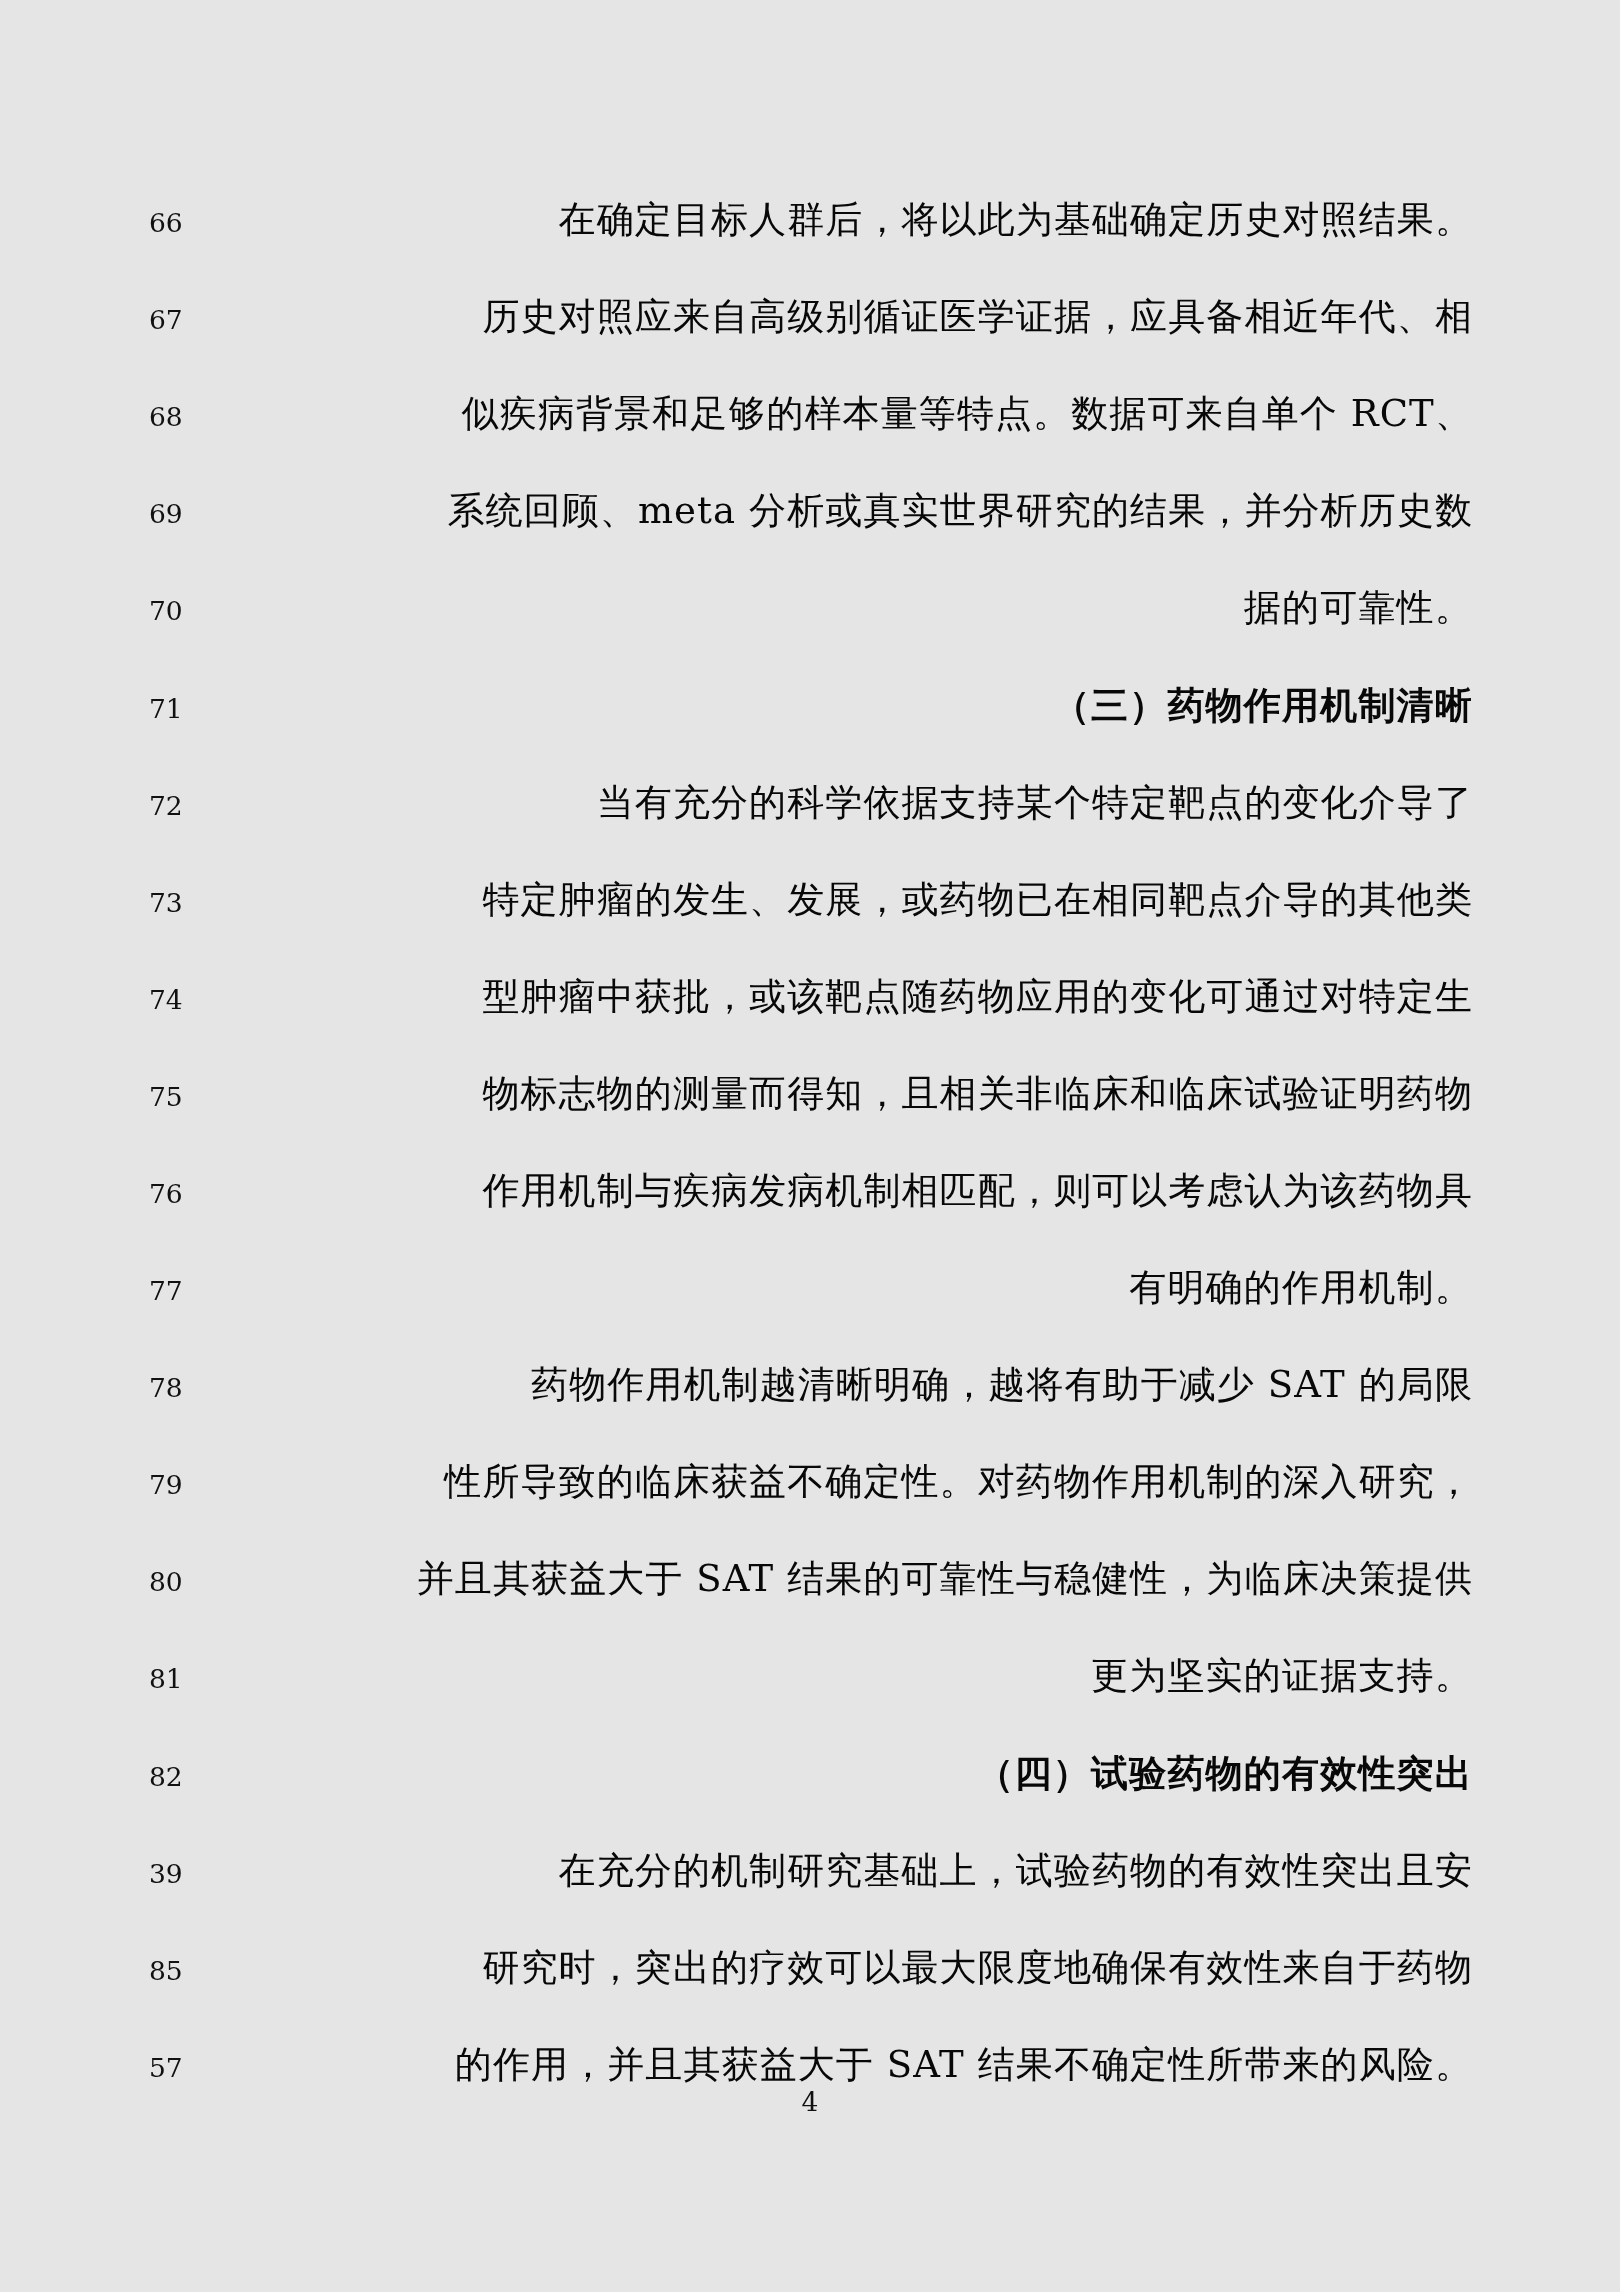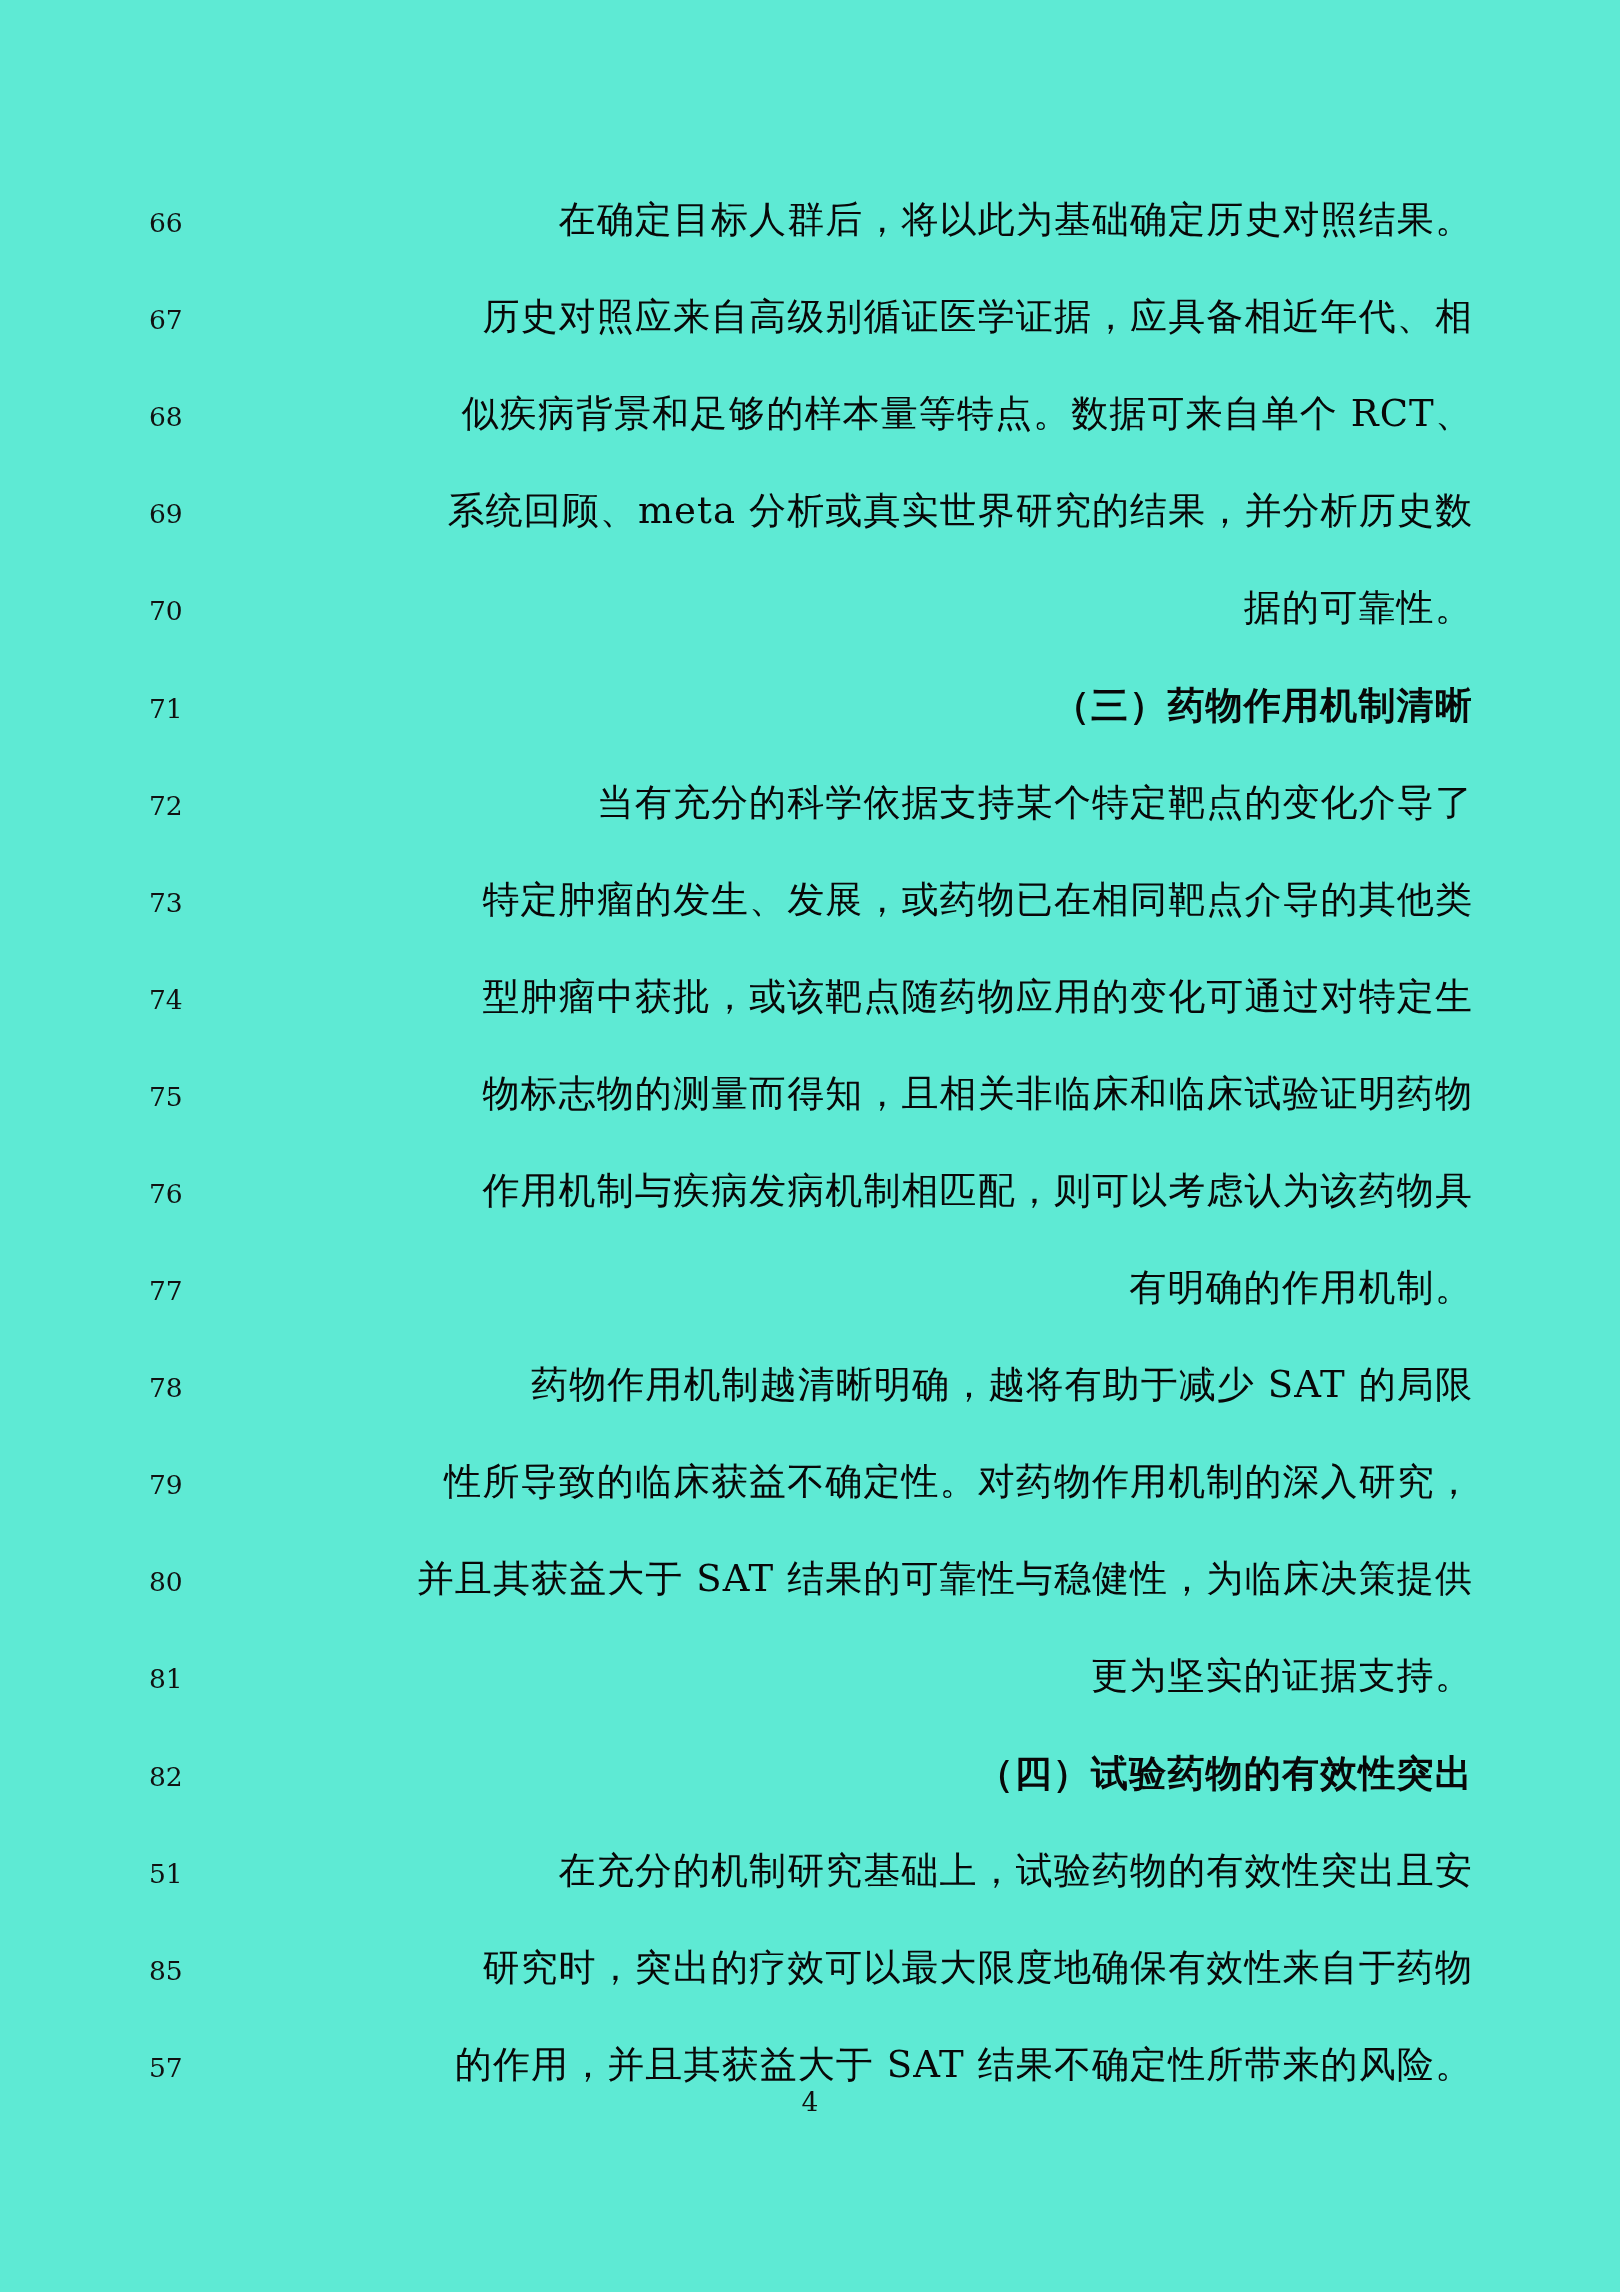--- a/index.html
+++ b/index.html
@@ -8,21 +8,21 @@
     background: #ffffff;
   }
   body {
     font-family: "DejaVu Serif", "Liberation Serif", serif;
     color: #0a0a0a;
   }
   .page {
     position: relative;
     width: 1620px;
     height: 2293px;
-    background: #5eead4;
+    background: #e5e5e5;
     overflow: hidden;
     box-sizing: border-box;
   }
   .content {
     position: absolute;
     left: 0;
     top: 173px;
     width: 1620px;
   }
   .line-row {
@@ -144,21 +144,21 @@
       </div>
       <div class="line-row short">
         <div class="line-no">81</div>
         <div class="line-text">更为坚实的证据支持。</div>
       </div>
       <div class="line-row heading short">
         <div class="line-no">82</div>
         <div class="line-text">（四）试验药物的有效性突出</div>
       </div>
       <div class="line-row">
-        <div class="line-no">51</div>
+        <div class="line-no">39</div>
         <div class="line-text just">　　在充分的机制研究基础上，试验药物的有效性突出且安</div>
       </div>
       <div class="line-row">
         <div class="line-no">85</div>
         <div class="line-text just">研究时，突出的疗效可以最大限度地确保有效性来自于药物</div>
       </div>
       <div class="line-row">
         <div class="line-no">57</div>
         <div class="line-text just">的作用，并且其获益大于 SAT 结果不确定性所带来的风险。</div>
       </div>

